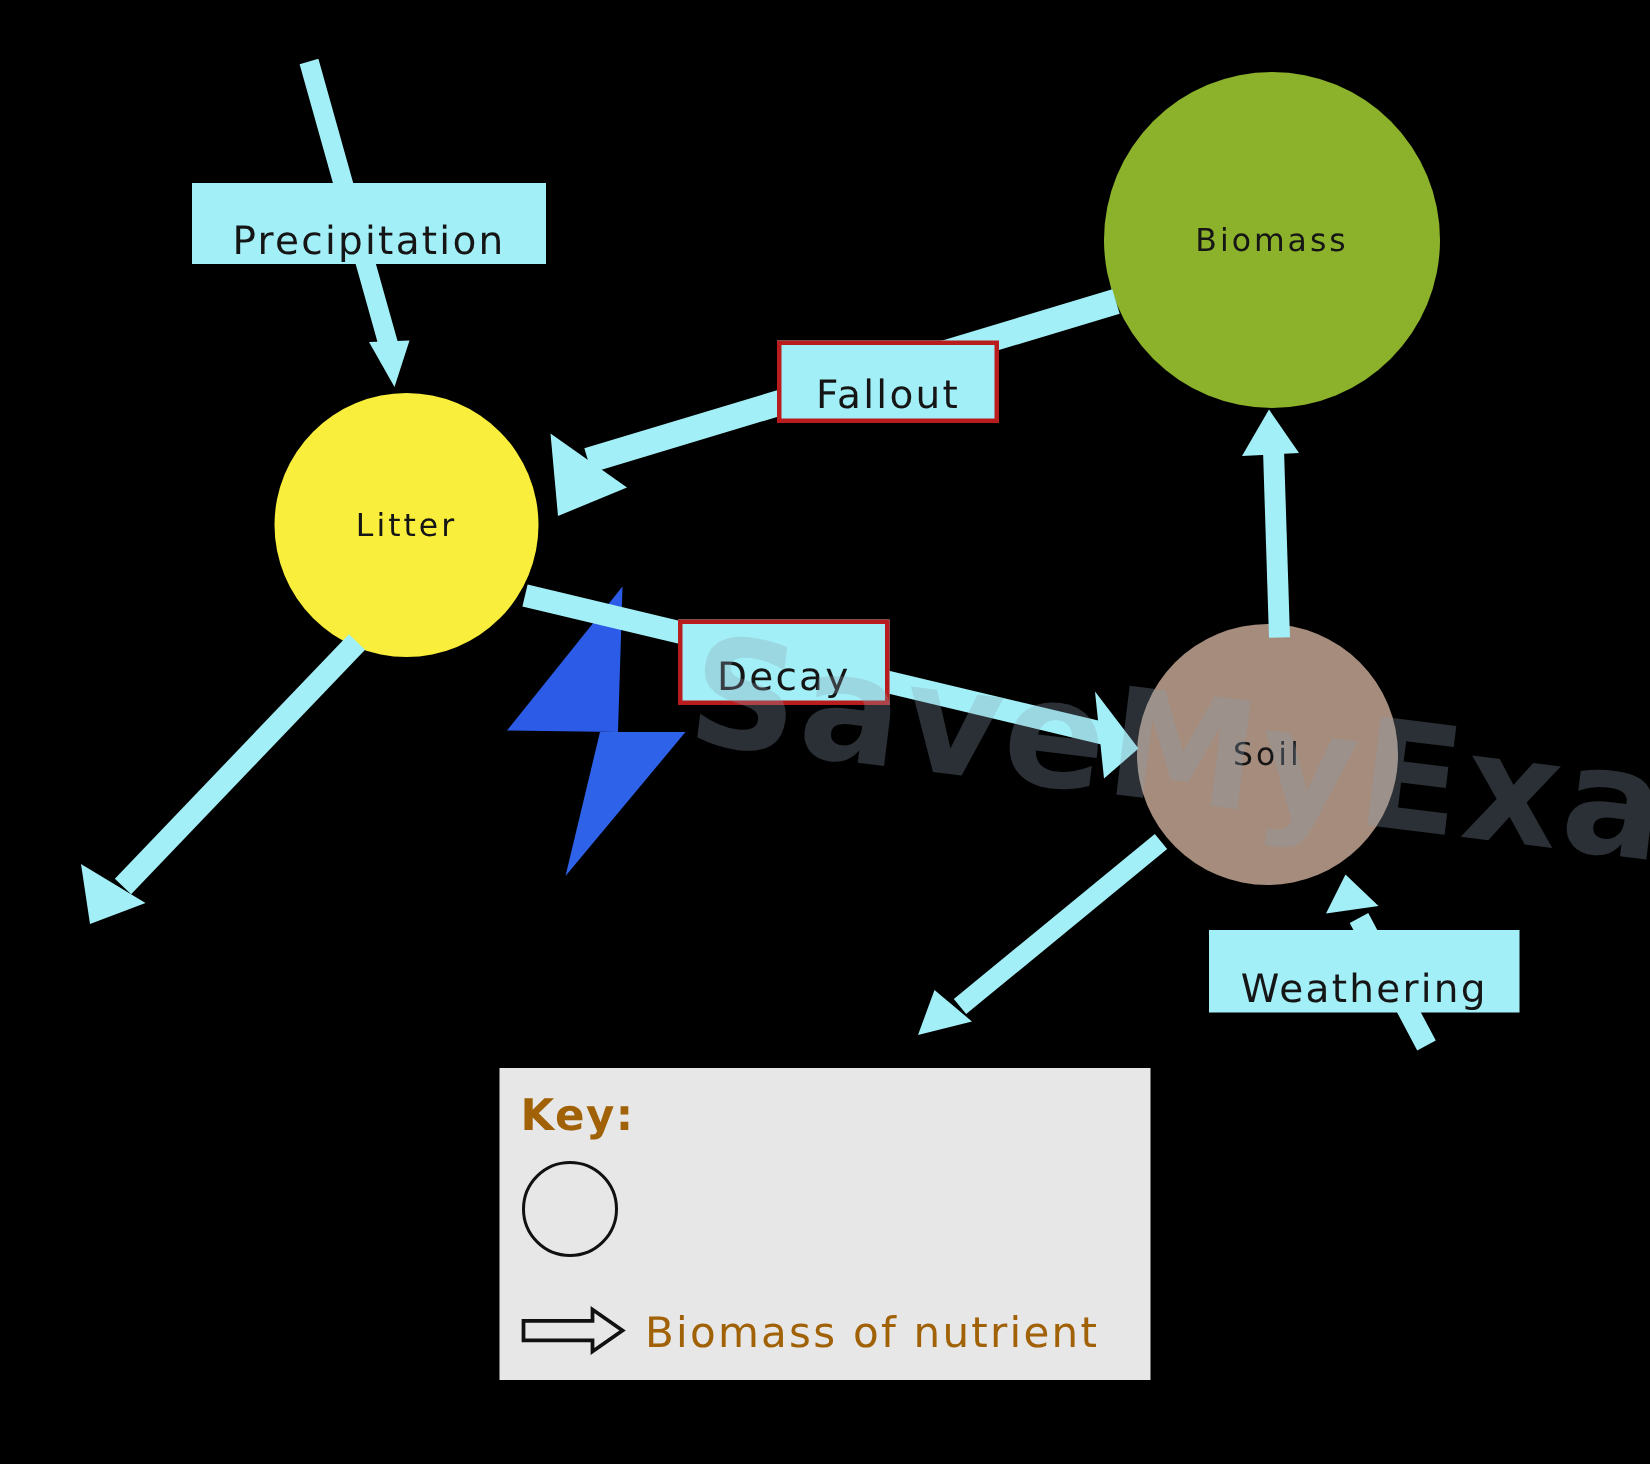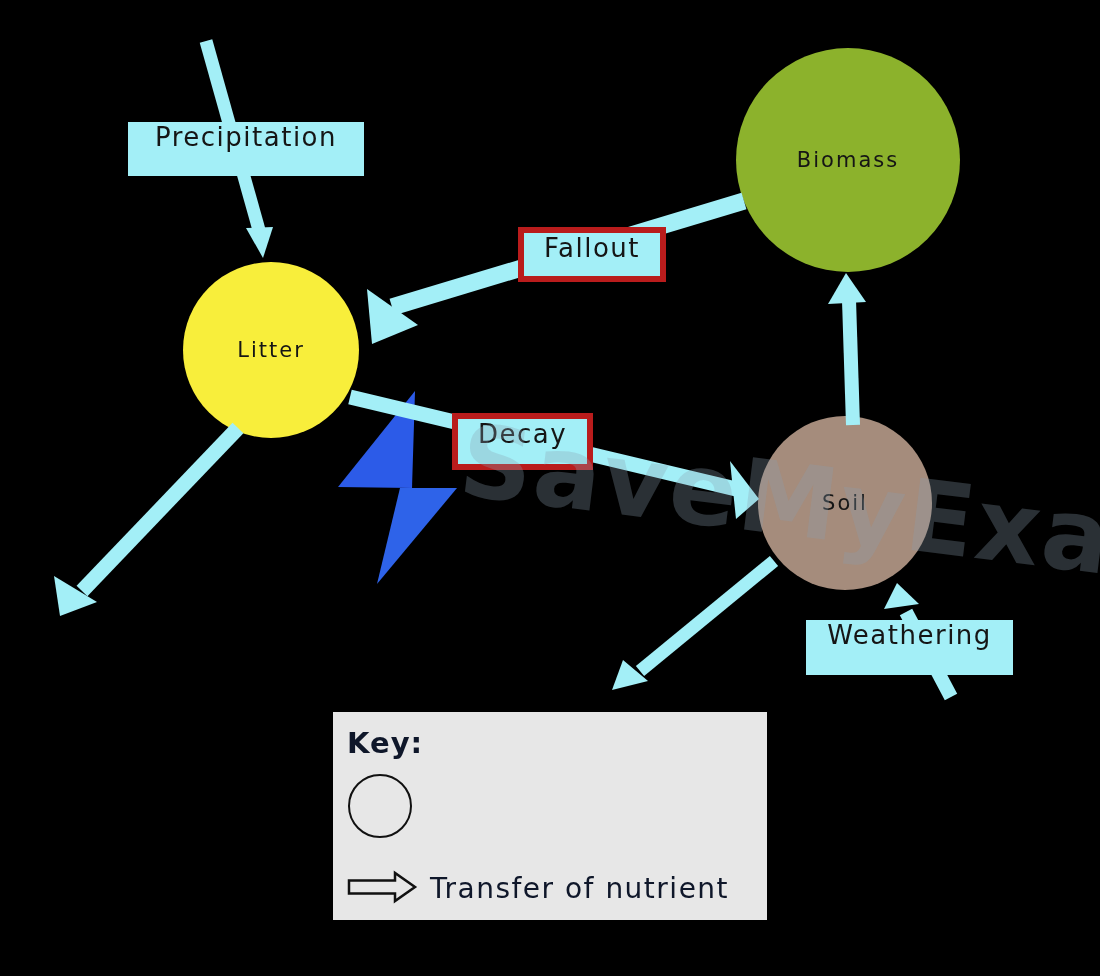--- a/index.html
+++ b/index.html
@@ -20,40 +20,40 @@
   .bolt2{fill:var(--bolt2);}
   .circle{
     position:absolute;border-radius:50%;display:flex;align-items:center;justify-content:center;
     z-index:1;color:var(--label_text);font-size:21px;letter-spacing:2px;
   }
   .circle.biomass{left:736px;top:48px;width:224px;height:224px;background:var(--biomass);}
   .circle.litter{left:183px;top:262px;width:176px;height:176px;background:var(--litter);}
   .circle.soil{left:758px;top:416px;width:174px;height:174px;background:var(--soil);}
   .tlabel{
     position:absolute;z-index:3;box-sizing:border-box;
-    display:flex;align-items:flex-start;justify-content:center;
+    display:flex;align-items:flex-end;justify-content:center;
     background:var(--label_bg);color:var(--label_text);
     font-size:26px;letter-spacing:1.5px;white-space:nowrap;
   }
-  .tlabel.bordered{border:6px solid #b91c1c;}
+  .tlabel.bordered{border:3px solid #b91c1c;}
   .tlabel.precipitation{left:128px;top:122px;width:236px;height:54px;}
   .tlabel.fallout{left:518px;top:227px;width:148px;height:55px;}
   .tlabel.uptake{left:784px;top:330px;width:144px;height:55px;}
   .tlabel.decay{left:452px;top:413px;width:141px;height:57px;}
   .tlabel.runoff{left:92px;top:480px;width:141px;height:55px;}
   .tlabel.leaching{left:622px;top:587px;width:171px;height:55px;}
   .tlabel.weathering{left:806px;top:620px;width:207px;height:55px;}
   #watermark{
     position:absolute;left:468px;top:402px;z-index:4;pointer-events:none;
     font-size:100px;font-weight:bold;letter-spacing:2px;color:var(--watermark);
     transform:rotate(7deg);transform-origin:left top;white-space:nowrap;
   }
   #keybox{
     position:absolute;left:333px;top:712px;width:434px;height:208px;z-index:3;
-    background:var(--key_bg);color:#0f172a;
+    background:var(--key_bg);color:#a16207;
   }
   #key-title{position:absolute;left:14px;top:14px;font-size:29px;font-weight:bold;letter-spacing:1px;}
   .key-circle{
     position:absolute;left:15px;top:62px;width:60px;height:60px;
     border:2.5px solid #111;border-radius:50%;background:transparent;
   }
   #key-arrow{position:absolute;left:14px;top:158px;}
   .key-arrow-path{fill:var(--key_bg);stroke:#111;stroke-width:2.5;}
   .key-text{position:absolute;left:97px;font-size:28px;letter-spacing:1.5px;white-space:nowrap;}
   #key-store-text{top:80px;}
@@ -123,16 +123,16 @@
   </div>
 
   <div id="watermark">SaveMyExams</div>
 
   <div id="keybox">
     <div id="key-title">Key:</div>
     <div class="key-circle"></div>
     <svg id="key-arrow" width="72" height="34" viewBox="0 0 72 34">
       <path class="key-arrow-path" d="M 2,10.5 L 48,10.5 L 48,3 L 68,17 L 48,31 L 48,23.5 L 2,23.5 Z"></path>
     </svg>
-    <span class="key-text" id="key-transfer-text">Transfer of nutrient</span>
+    <span class="key-text" id="key-transfer-text">Biomass of nutrient</span>
   </div>
 
 </div>
 
 </body></html>

